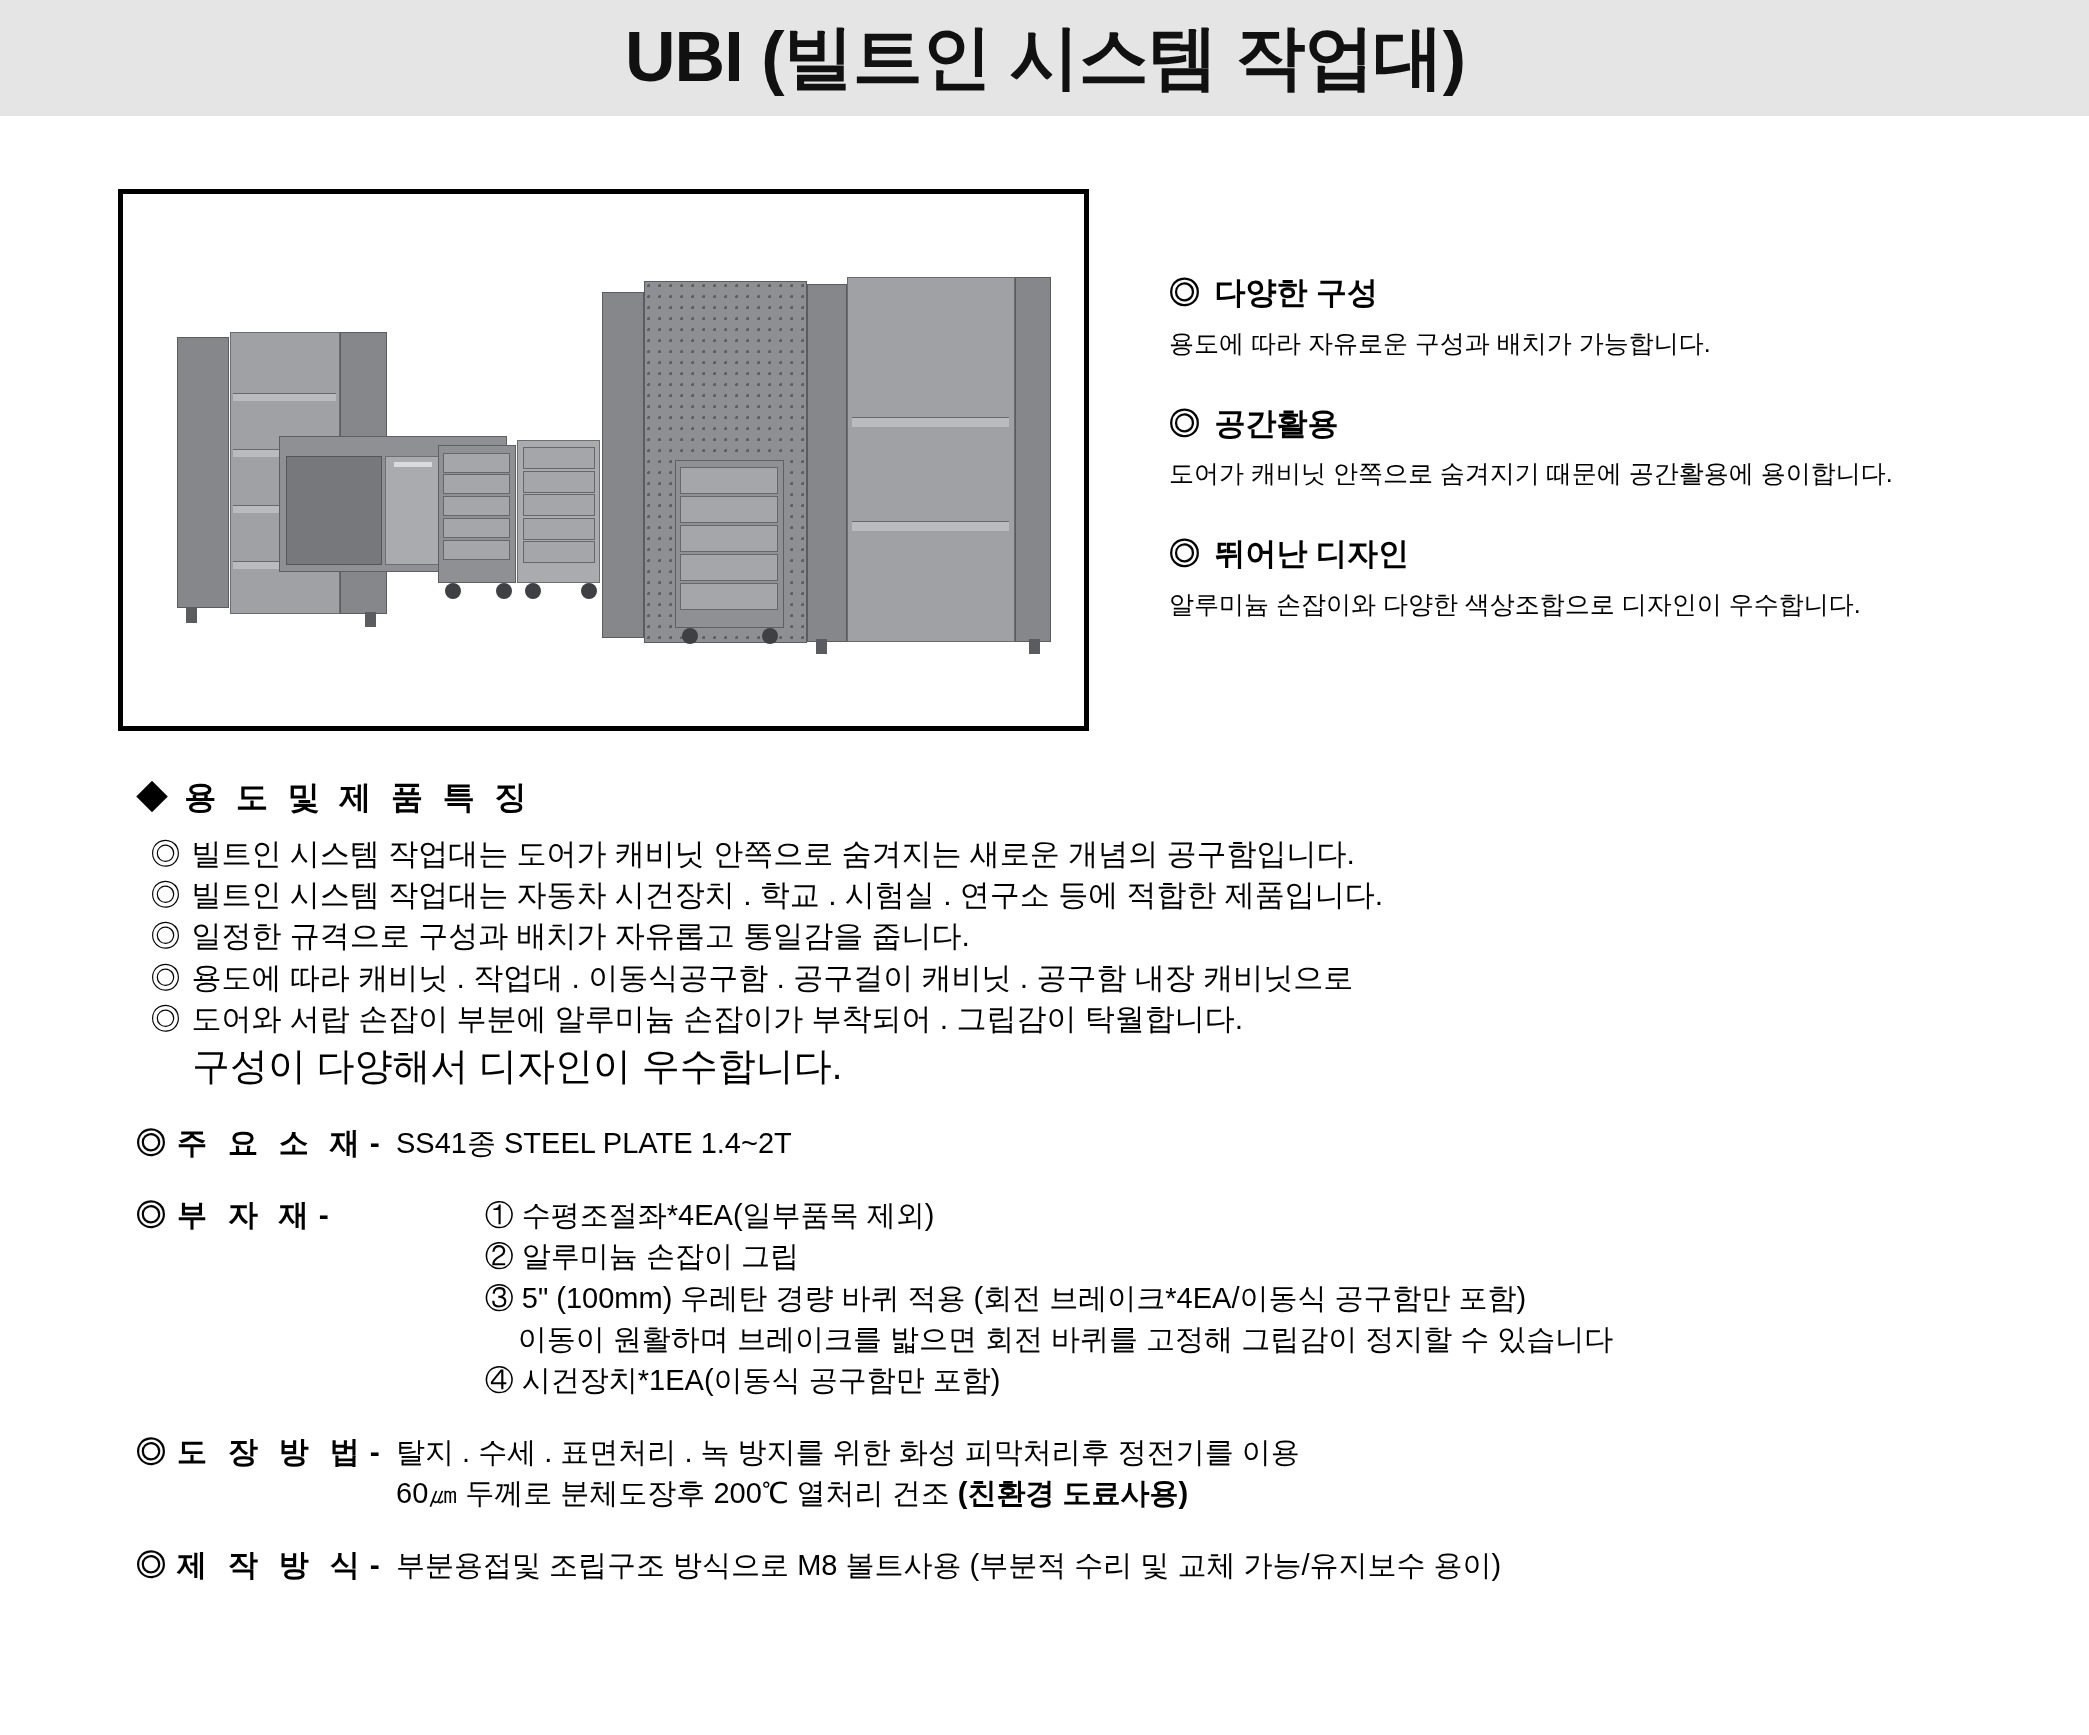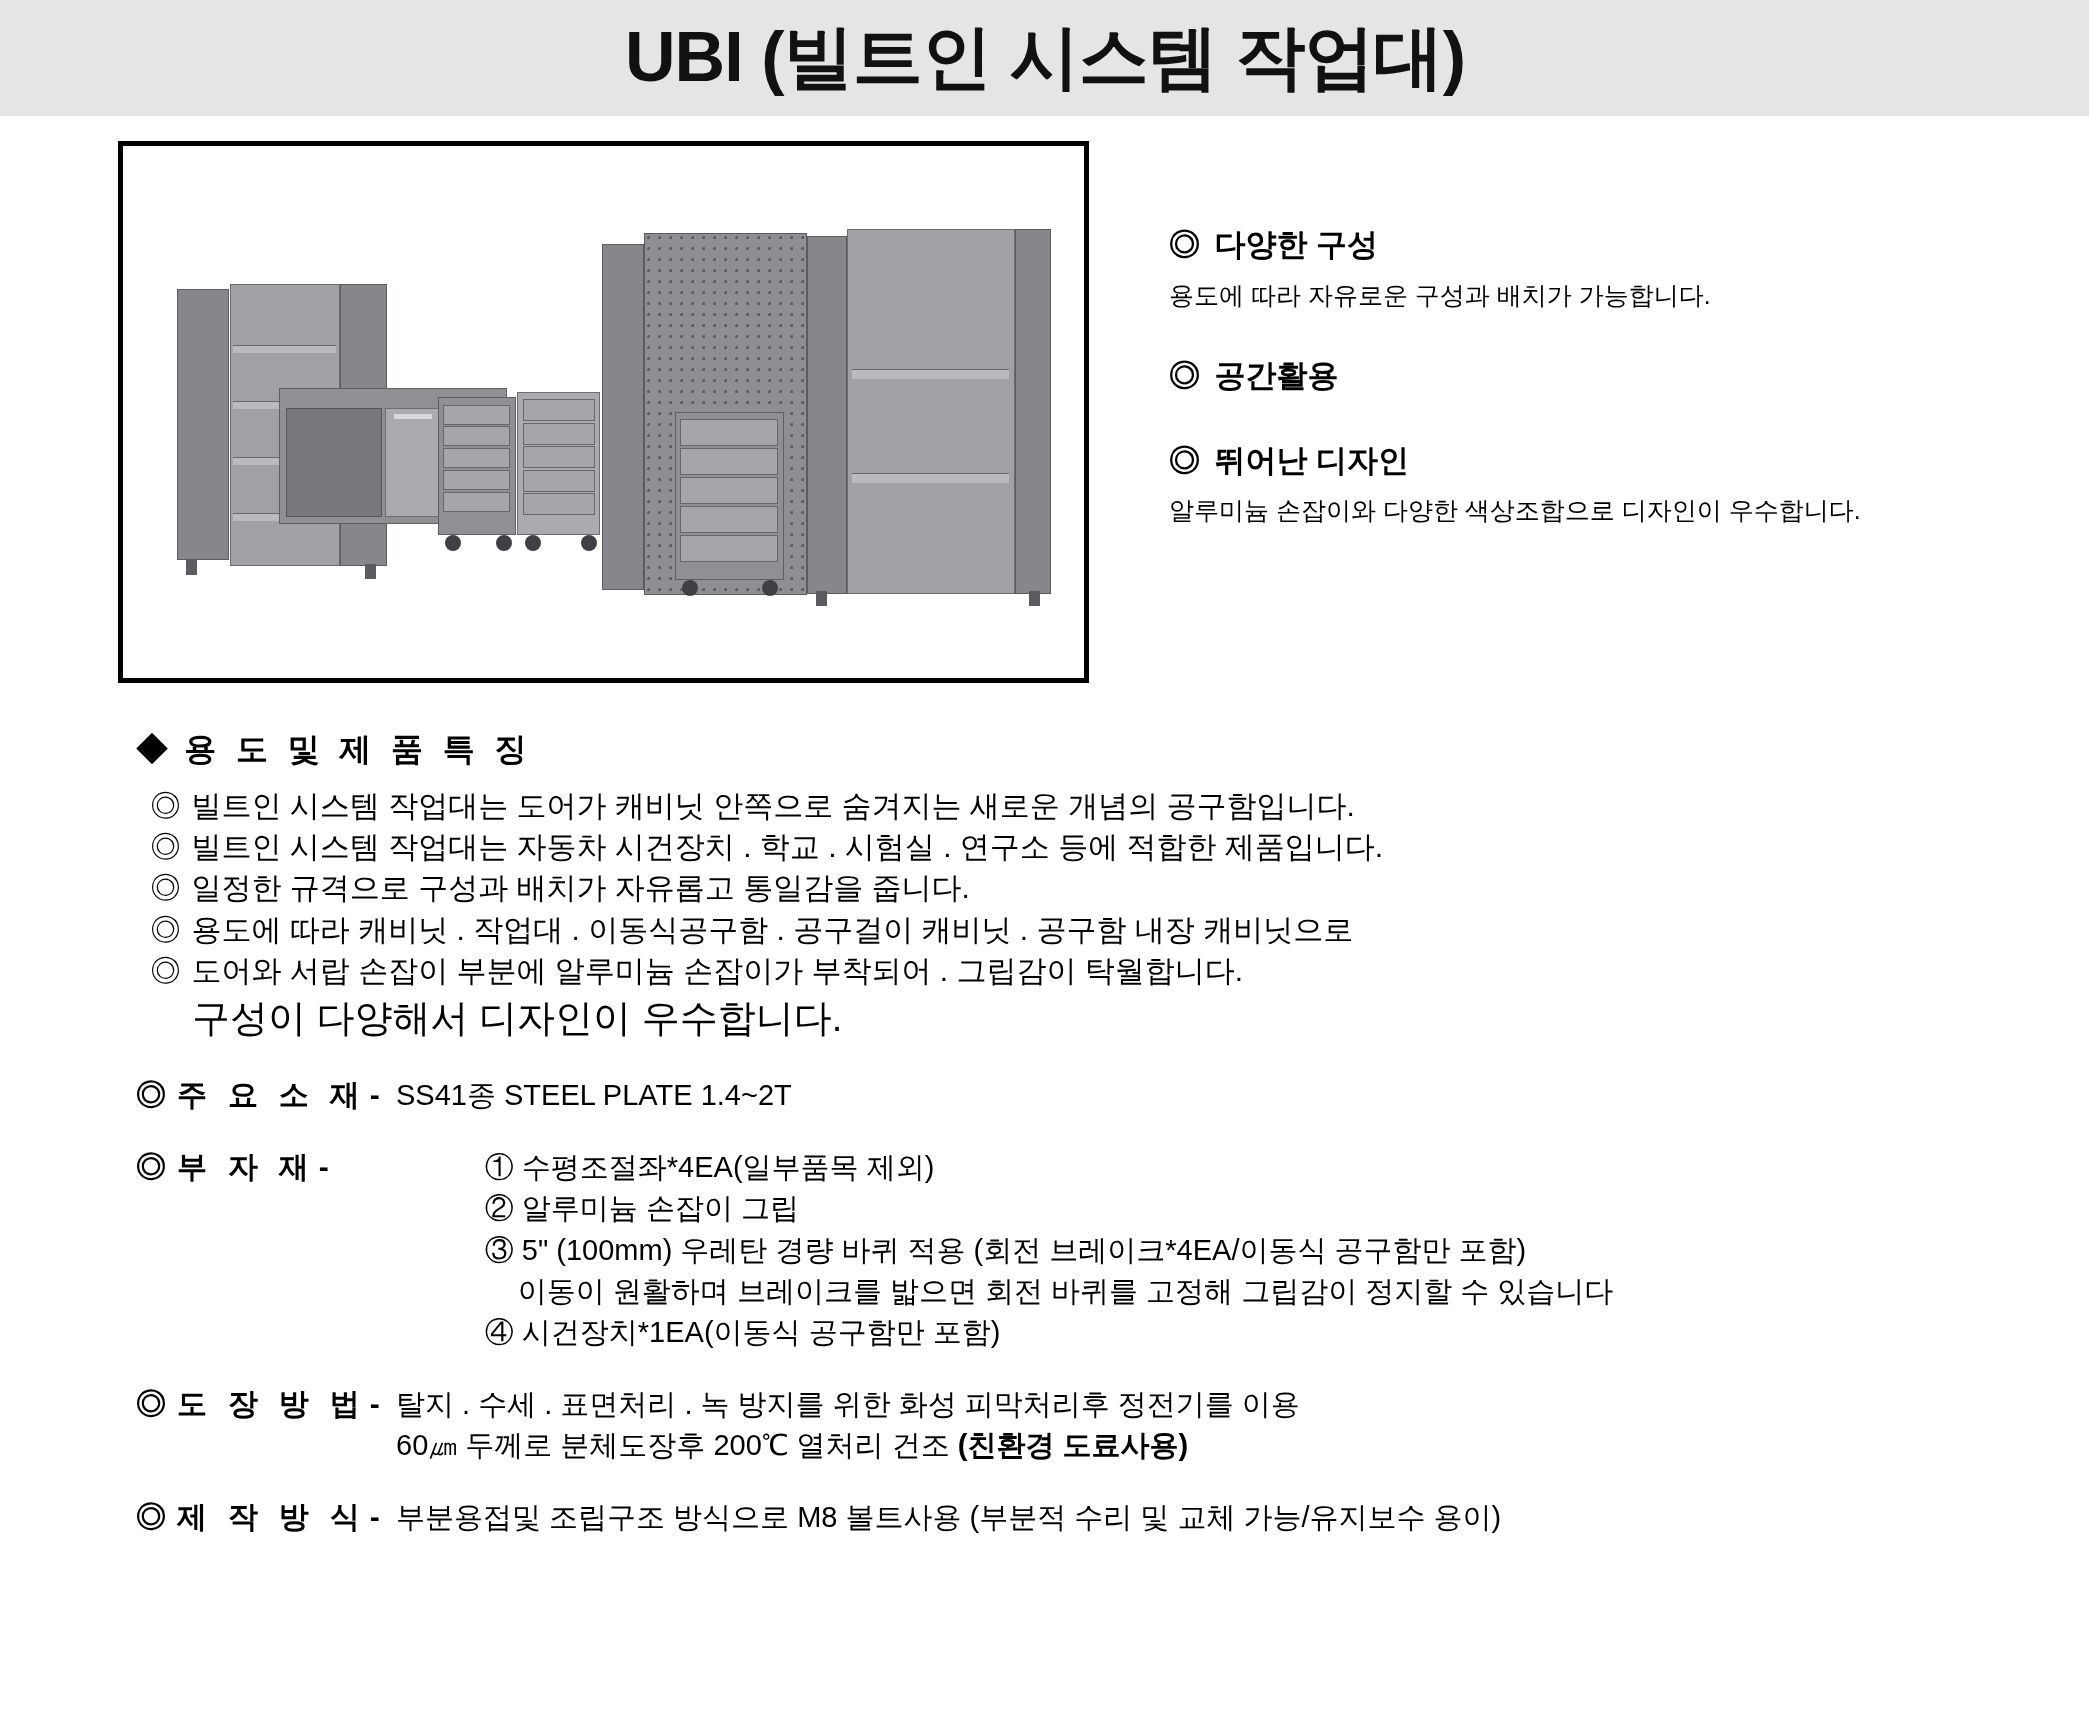--- a/index.html
+++ b/index.html
@@ -31,20 +31,21 @@
     letter-spacing: -0.9px;
     color: #111111;
     white-space: nowrap;
   }
 
   
   .top-section {
     display: flex;
     align-items: flex-start;
     padding: 25px 0 0 0;
+    margin-top: 48px;
   }
   .photo-frame {
     width: 961px;
     height: 532px;
     margin-left: 118px;
     border: 5.4px solid #000000;
     background: #ffffff;
     position: relative;
     overflow: hidden;
     flex: none;
@@ -236,20 +237,21 @@
       <div class="hl-title">
         <span class="mark">◎</span><span>다양한 구성</span>
       </div>
       <div class="hl-desc">용도에 따라 자유로운 구성과 배치가 가능합니다.</div>
     </div>
 
     <div class="hl-block">
       <div class="hl-title">
         <span class="mark">◎</span><span>공간활용</span>
       </div>
+      <div class="hl-desc">도어가 캐비닛 안쪽으로 숨겨지기 때문에 공간활용에 용이합니다.</div>
     </div>
 
     <div class="hl-block">
       <div class="hl-title">
         <span class="mark">◎</span><span>뛰어난 디자인</span>
       </div>
       <div class="hl-desc">알루미늄 손잡이와 다양한 색상조합으로 디자인이 우수합니다.</div>
     </div>
 
   </div>

